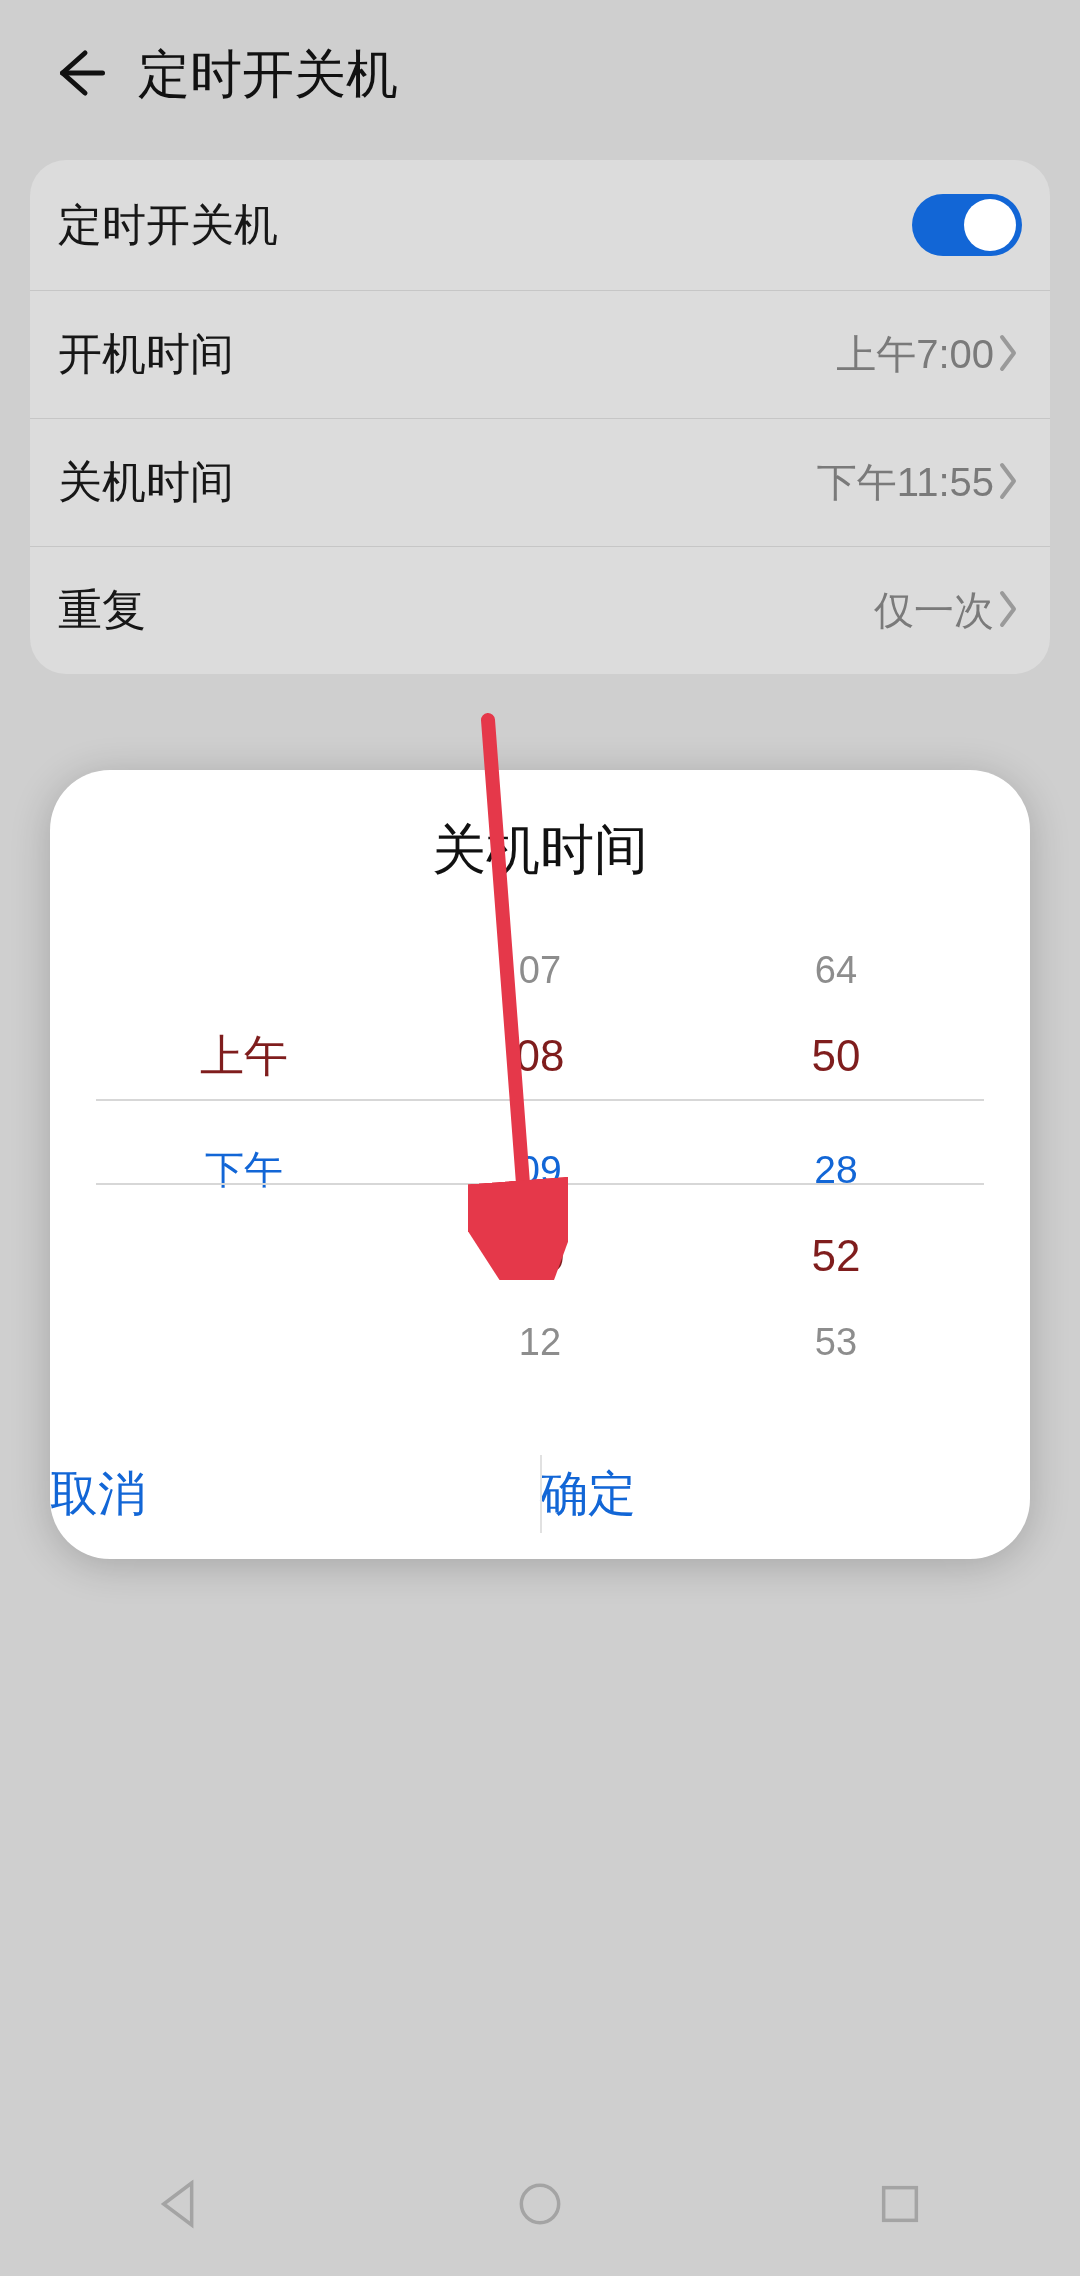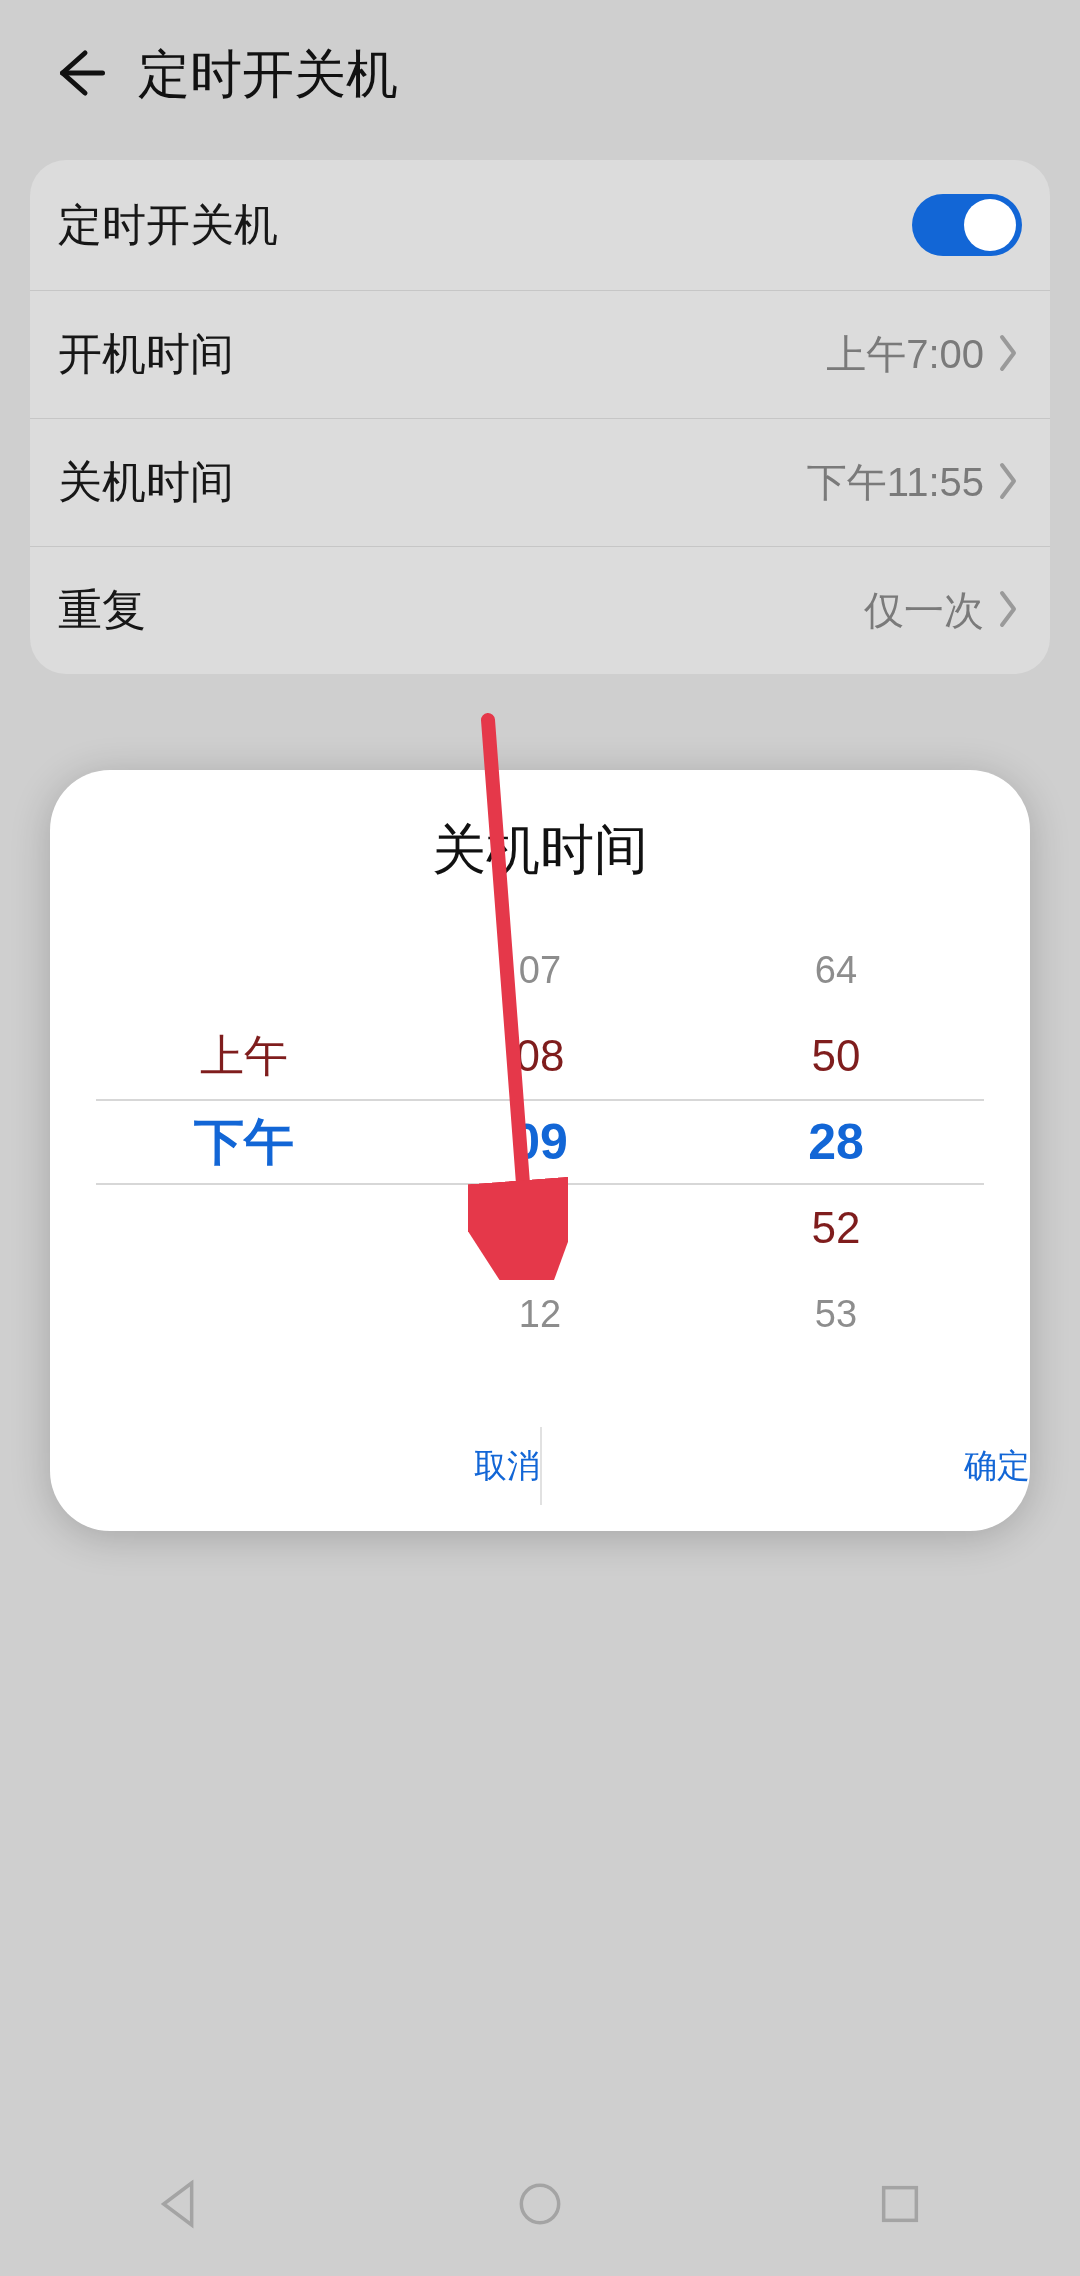--- a/index.html
+++ b/index.html
@@ -30,21 +30,21 @@
   }
   .row {
     display: flex;
     align-items: center;
     justify-content: space-between;
     padding: 34px 28px;
     border-bottom: 1px solid #c6c6c6;
   }
   .row:last-child { border-bottom: none; }
   .row-label { font-size: 44px; color: #171717; }
-  .row-right { display: flex; align-items: center; gap: 10px; }
+  .row-right { display: flex; align-items: center; }
   .row-value { font-size: 40px; color: #7a7a7a; }
   .chevron svg { width: 28px; height: 40px; }
 
   
   .toggle {
     width: 110px; height: 62px;
     background: #1266d6;
     border-radius: 40px;
     position: relative;
   }
@@ -85,21 +85,21 @@
   .picker-item {
     height: 86px;
     line-height: 86px;
     font-size: 44px;
     color: #7f1d1d;
     text-align: center;
     width: 100%;
   }
   .picker-item.faded  { color: #8d8d8d; font-size: 38px; }
   .picker-item.empty  { visibility: hidden; }
-  .picker-item.selected { color: #1266d6; font-weight: 700; font-size: 50px; }
+  .picker-item.selected { color: #1266d6; font-weight: 400; font-size: 39px; margin-top: 28px; }
   .picker-lines {
     position: absolute;
     left: 46px; right: 46px;
     top: 172px; 
     height: 86px;
     border-top: 2px solid #d7d7d7;
     border-bottom: 2px solid #d7d7d7;
     pointer-events: none;
   }
   .modal-buttons {
@@ -110,22 +110,22 @@
     position: relative;
   }
   .modal-buttons::before {
     content: "";
     position: absolute;
     left: 50%; top: 26px; bottom: 26px;
     width: 2px; background: #e1e1e1;
   }
   .modal-btn {
     flex: 1;
-    text-align: right;
-    font-size: 33px;
+    text-align: left;
+    font-size: 48px;
     color: #1266d6;
     line-height: 130px;
     font-weight: 500;
   }
 
   
   .arrow {
     position: absolute;
     left: 468px; top: 710px;
     width: 100px; height: 570px;

